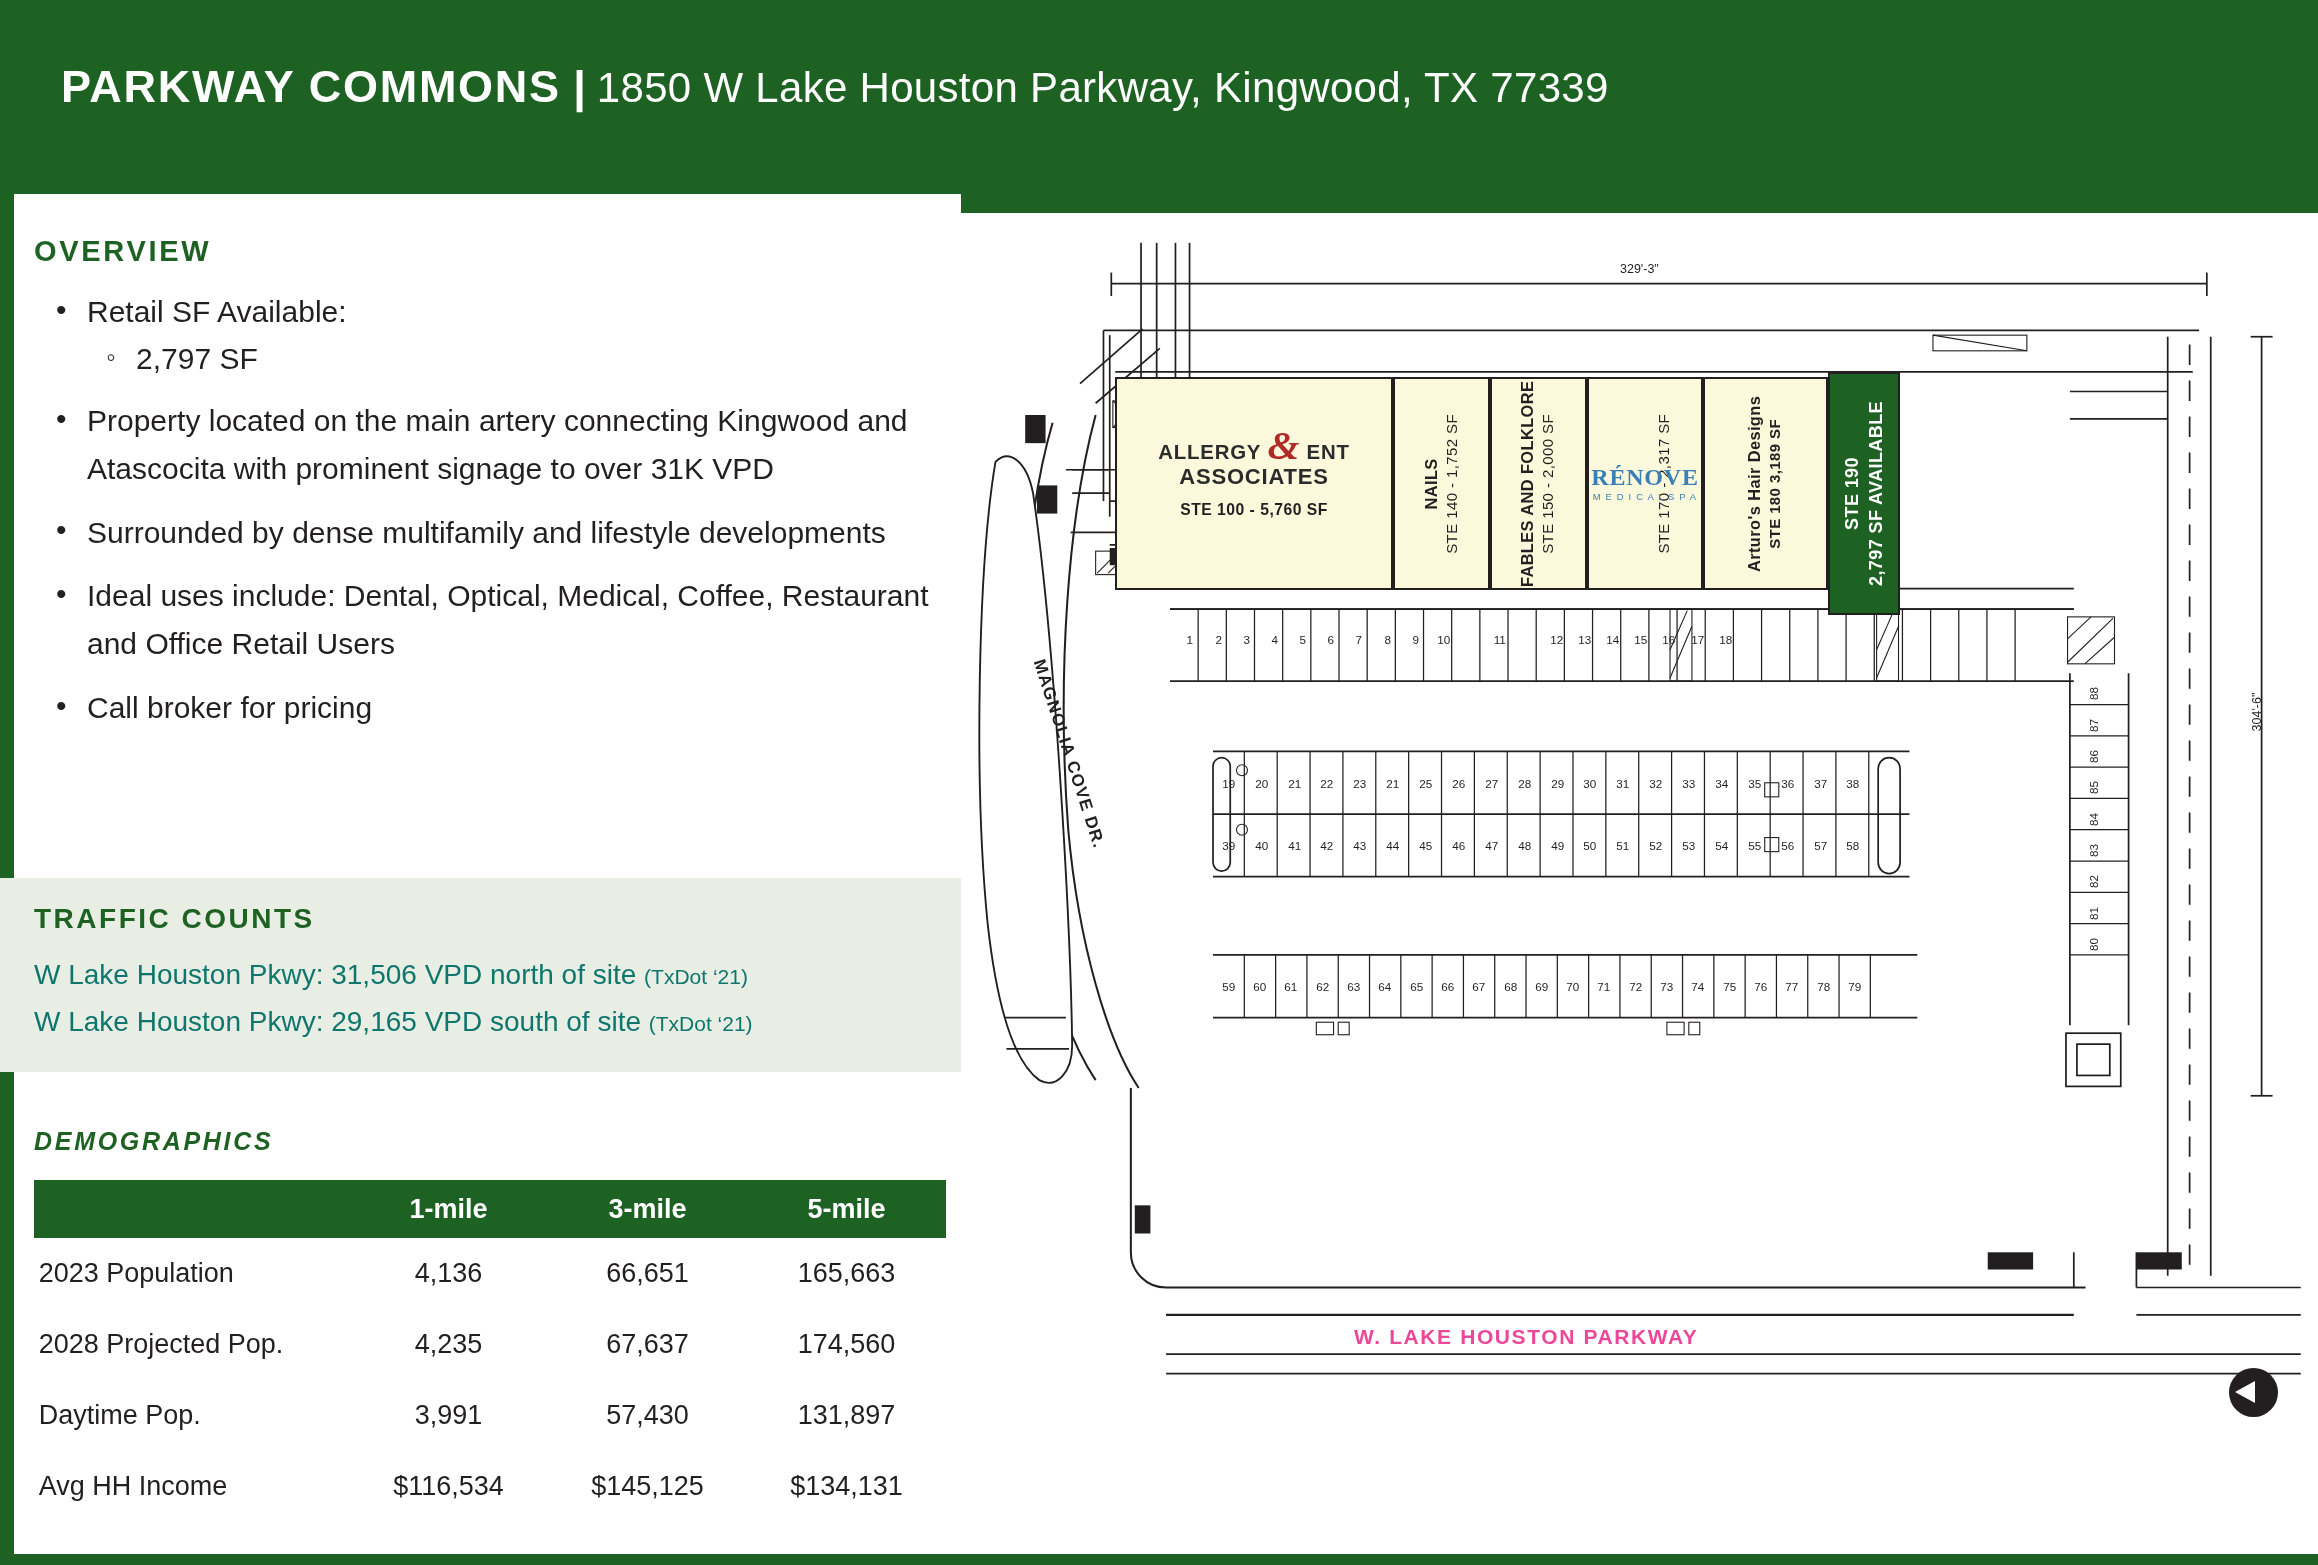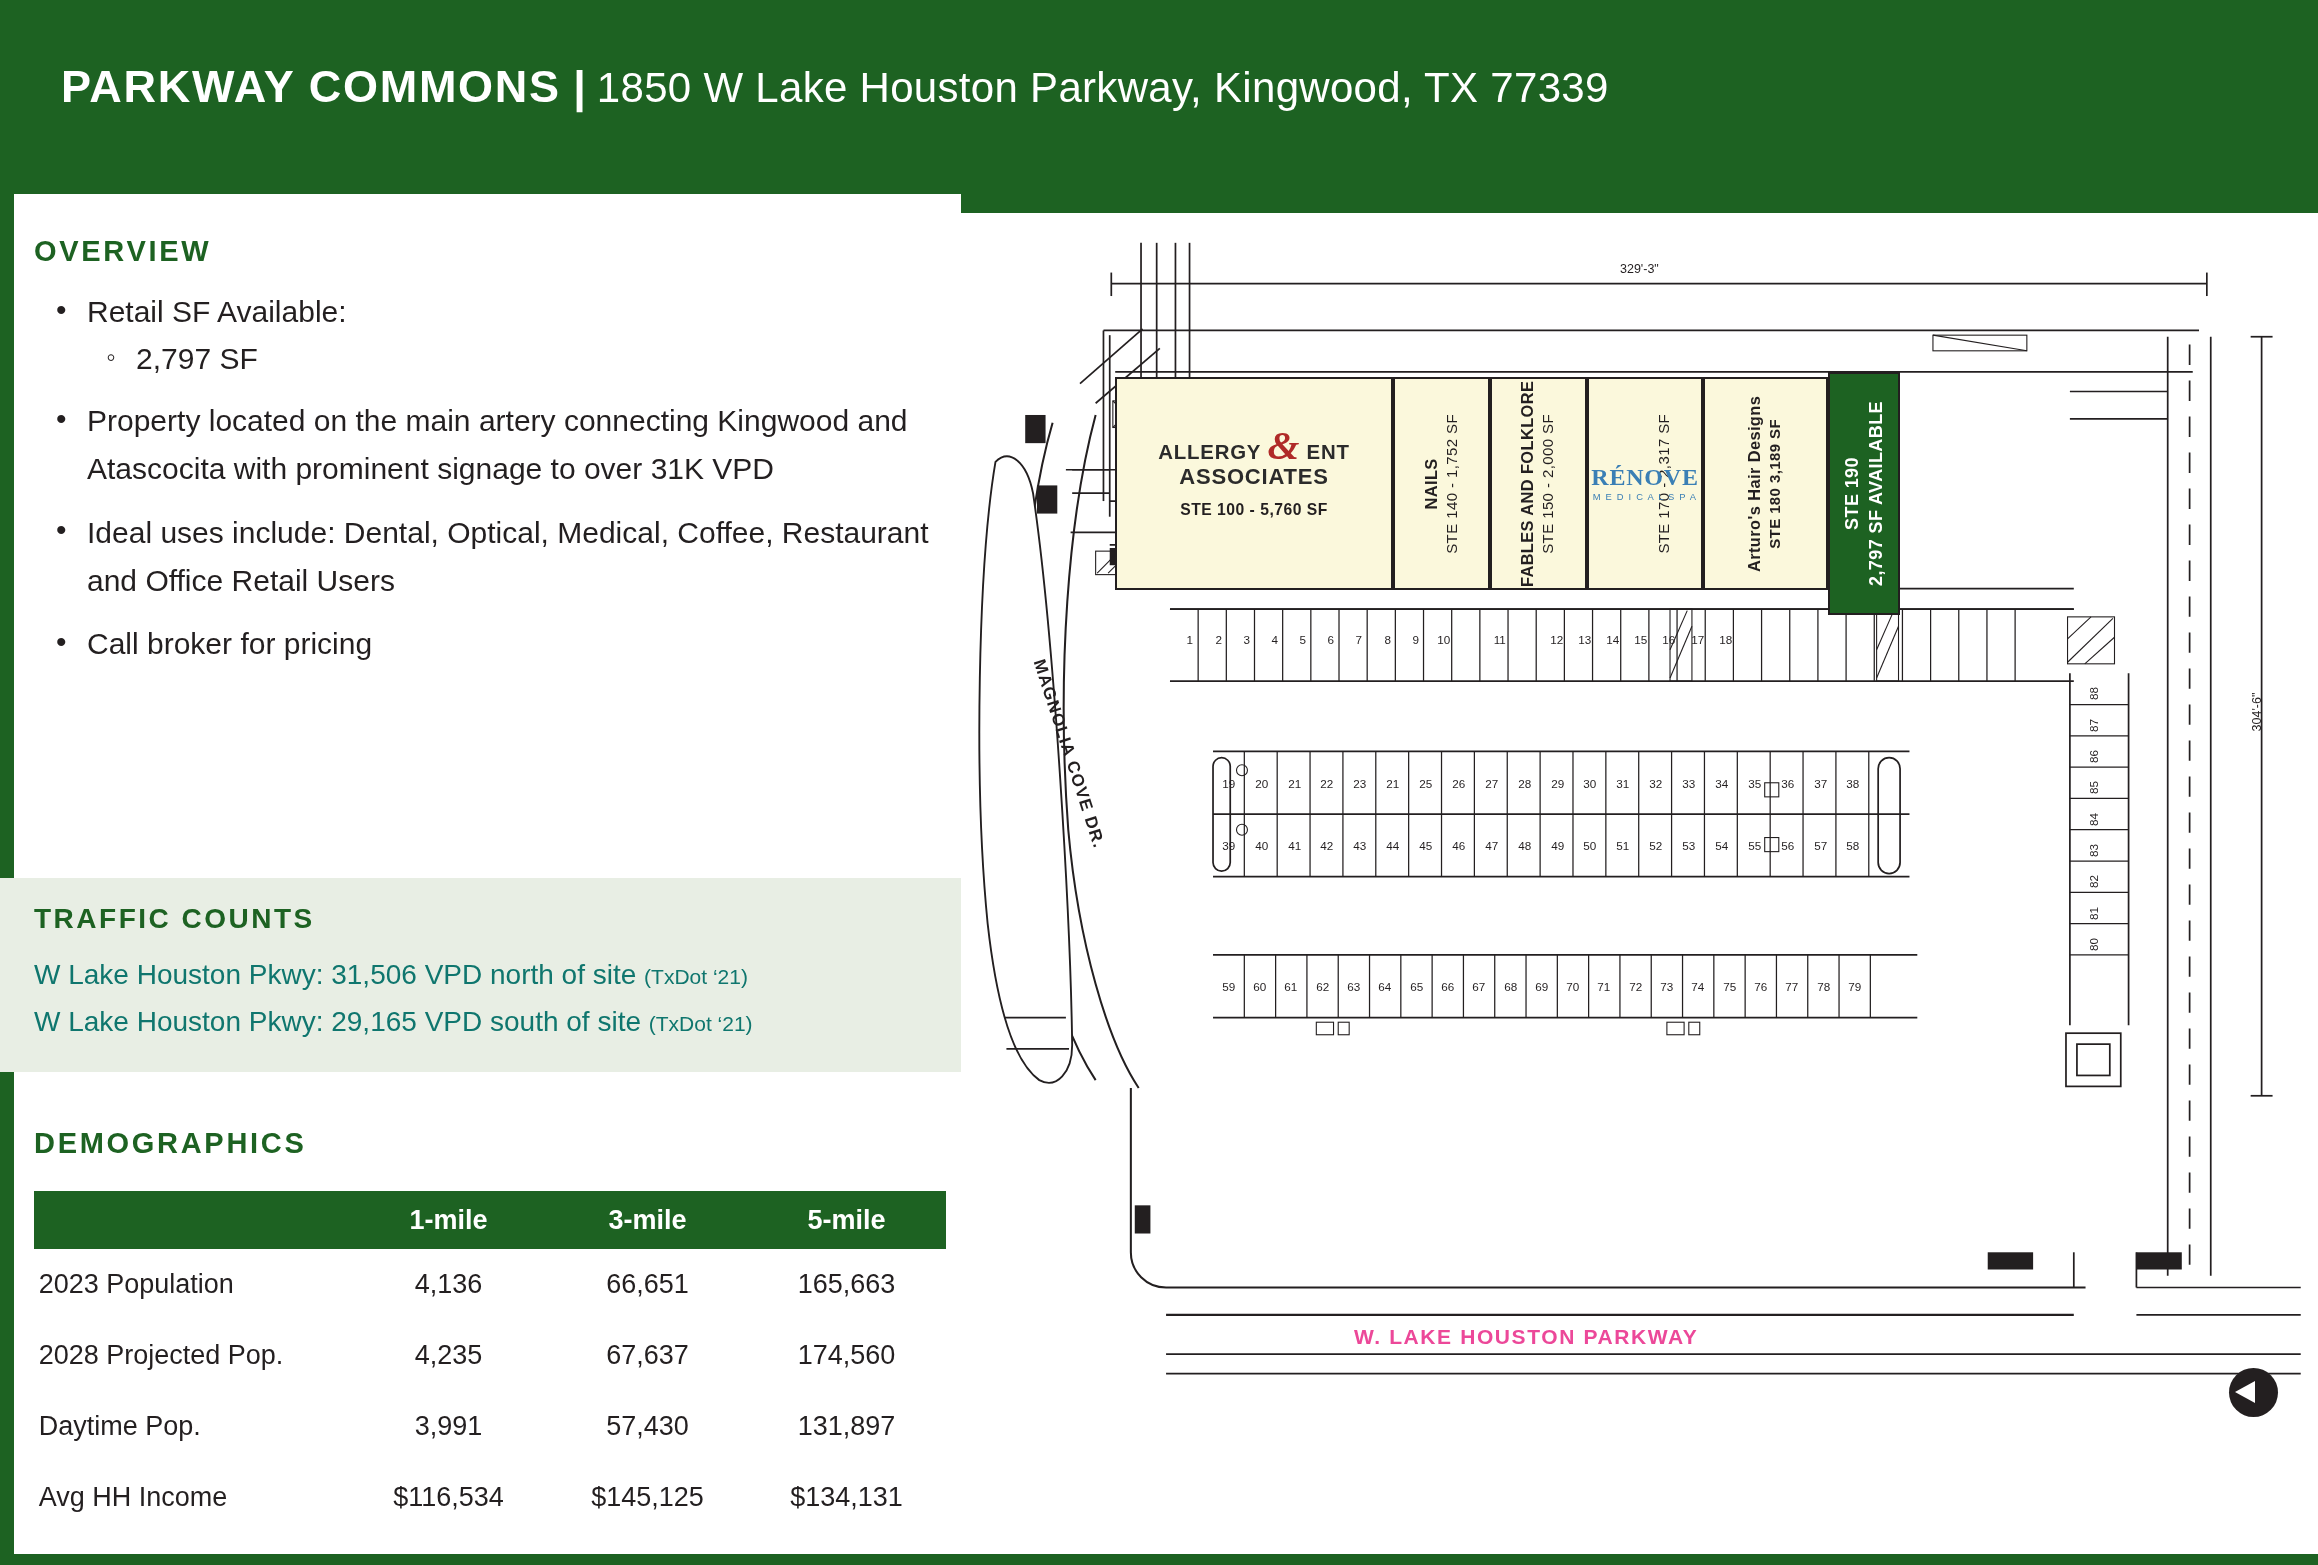--- a/index.html
+++ b/index.html
@@ -160,25 +160,26 @@
   }
 
   
   .demo-wrap {
     position: absolute;
     left: 34px;
     top: 1127px;
     width: 924px;
   }
   .demo-head {
-    font-size: 29px;
+    font-size: 25px;
     font-weight: bold;
     color: #1d6222;
     letter-spacing: 2.7px;
-    margin-bottom: 31px;
+    margin-bottom: 24px;
+    font-style: italic;
   }
   table.demo {
     border-collapse: collapse;
     width: 906px;
     table-layout: fixed;
   }
   table.demo thead th {
     background: #1d6222;
     color: #ffffff;
     font-size: 27px;
@@ -357,20 +358,21 @@
 <div class="left-col">
   <div class="section-head">OVERVIEW</div>
   <ul class="bullets">
     <li>
       <span>Retail SF Available:</span>
       <ul class="subbullets">
         <li>2,797 SF</li>
       </ul>
     </li>
     <li>Property located on the main artery connecting Kingwood and Atascocita with prominent signage to over 31K VPD</li>
+    <li>Surrounded by dense multifamily and lifestyle developments</li>
     <li>Ideal uses include: Dental, Optical, Medical, Coffee, Restaurant and Office Retail Users</li>
     <li>Call broker for pricing</li>
   </ul>
 </div>
 
 <div class="traffic-box">
   <div class="traffic-inner">
     <div class="traffic-head">TRAFFIC COUNTS</div>
     <div class="traffic-line">
       <span>W Lake Houston Pkwy: 31,506 VPD north of site </span><span class="src">(TxDot ‘21)</span>

